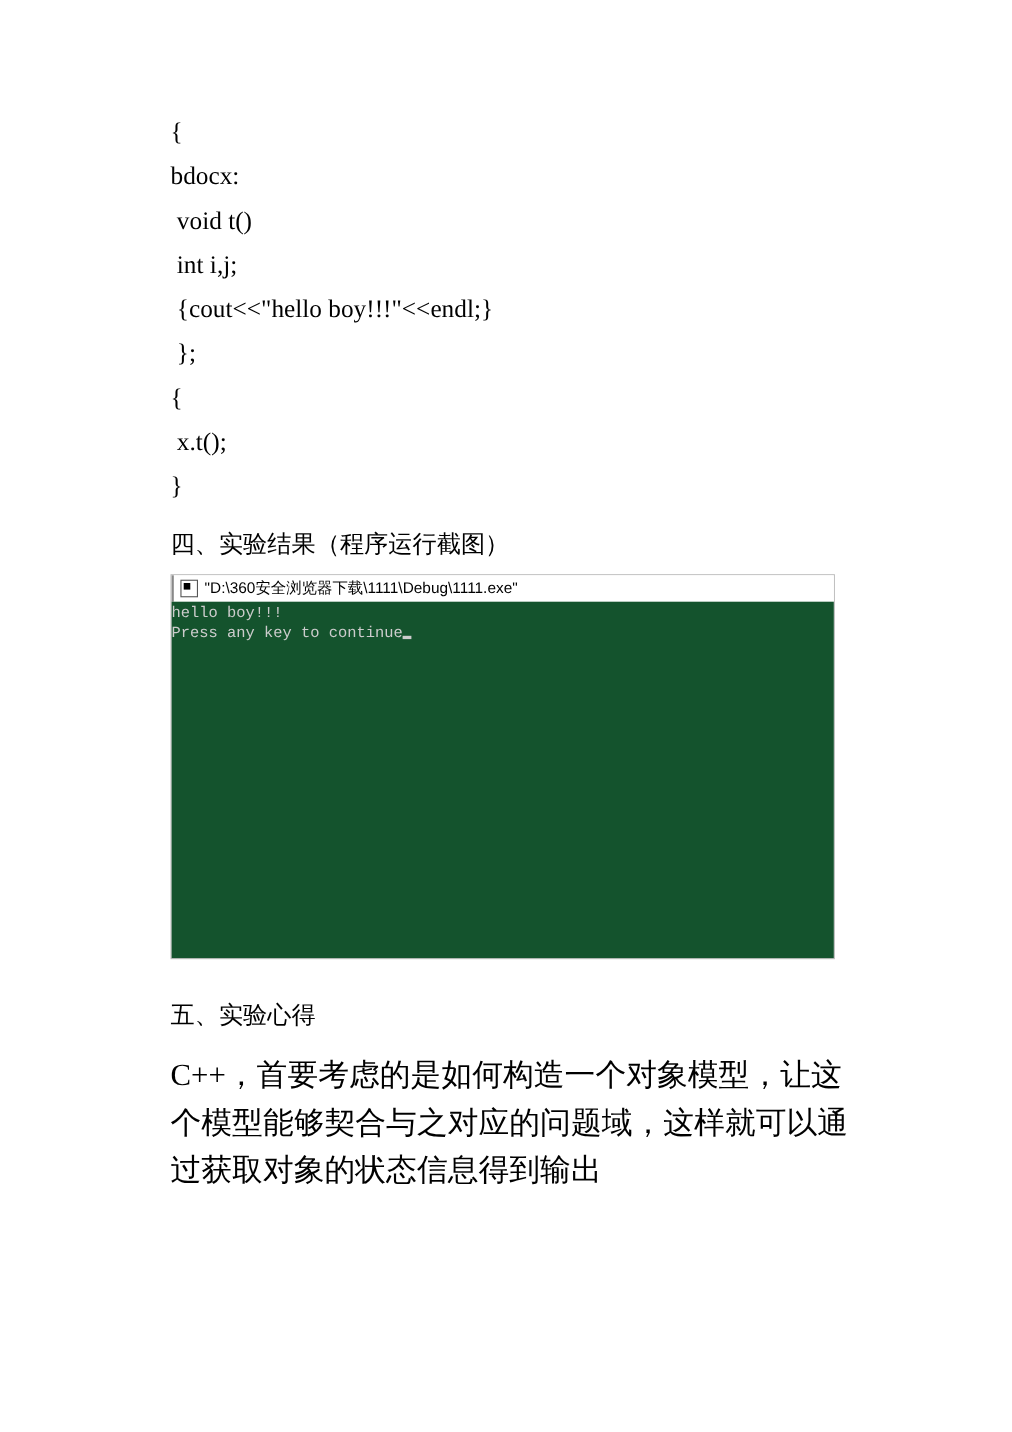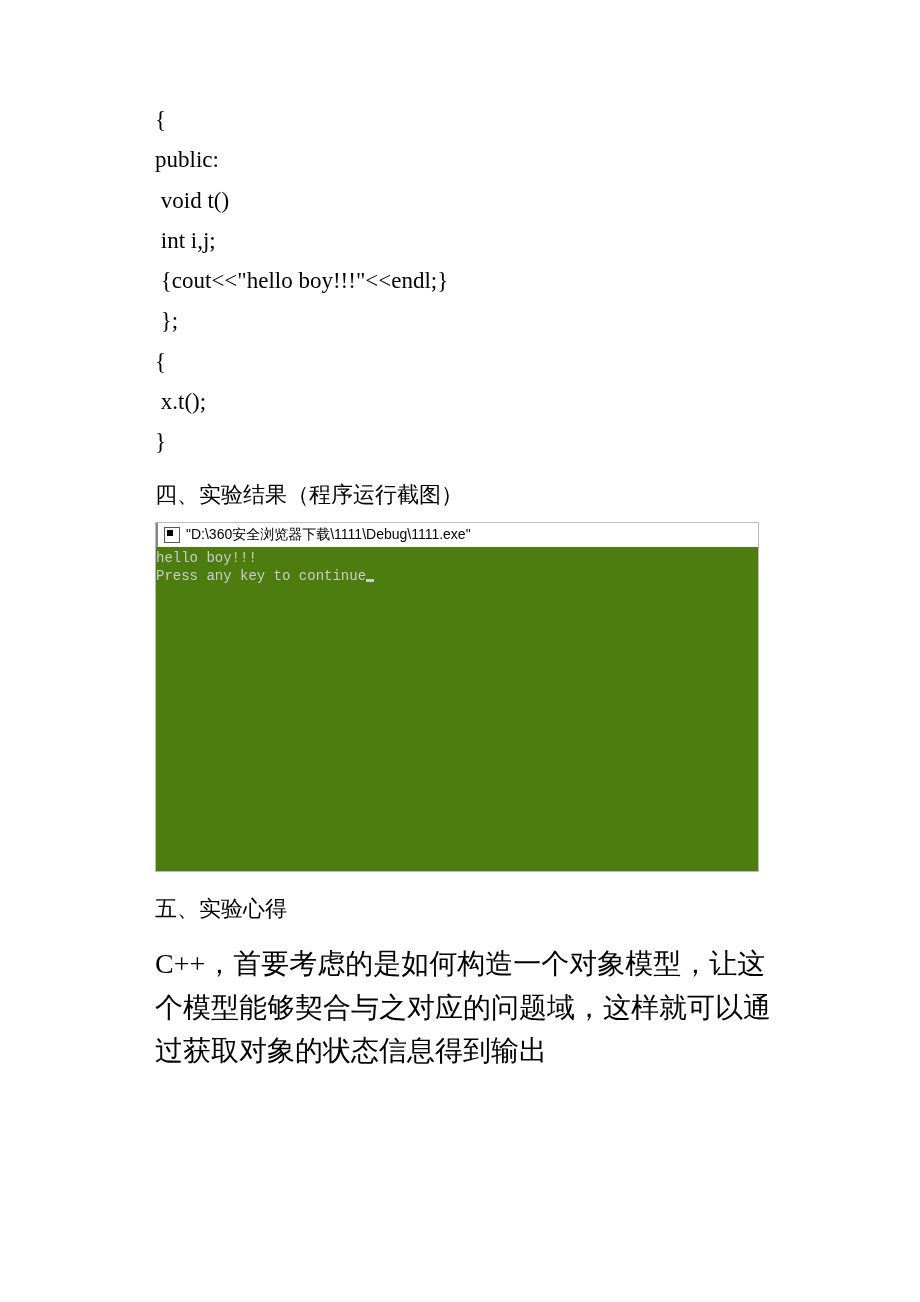--- a/index.html
+++ b/index.html
@@ -75,61 +75,61 @@
       width: 6px;
       height: 6px;
       background: #000;
     }
     .console-title {
       font-size: 14px;
       font-family: "SimSun", "Tahoma", sans-serif;
       color: #000;
     }
     .console-body {
-      background: #4d7c0f;
+      background: #14532d;
       color: #ccc;
       font-family: "NSimSun", "Courier New", monospace;
       font-size: 14px;
       padding: 2px 2px 2px 0;
       height: 320px;
       line-height: 1.3;
       white-space: pre;
     }
     .cursor {
       display: inline-block;
       width: 8px;
       height: 3px;
       background: #ccc;
       vertical-align: -2px;
     }
     .section5 {
       font-size: 22px;
       color: #000;
-      margin-top: 22px;
+      margin-top: 36px;
       margin-bottom: 18px;
       font-family: "SimSun", serif;
       text-indent: 0;
     }
     .paragraph {
       font-size: 28px;
       color: #000;
       line-height: 1.55;
       text-indent: 0;
       font-family: "SimSun", serif;
       margin: 0;
     }
   </style>
 </head>
 <body>
 
 <div class="page">
 
   <div class="code-block">
     <div class="code-line">{</div>
-    <div class="code-line">public:</div>
+    <div class="code-line">bdocx:</div>
     <div class="code-line"> void t()</div>
     <div class="code-line"> int i,j;</div>
     <div class="code-line"> {cout&lt;&lt;"hello boy!!!"&lt;&lt;endl;}</div>
     <div class="code-line"> };</div>
     <div class="code-line">{</div>
     <div class="code-line"> x.t();</div>
     <div class="code-line">}</div>
   </div>
 
   <div class="watermark">www.bdocx.com</div>

